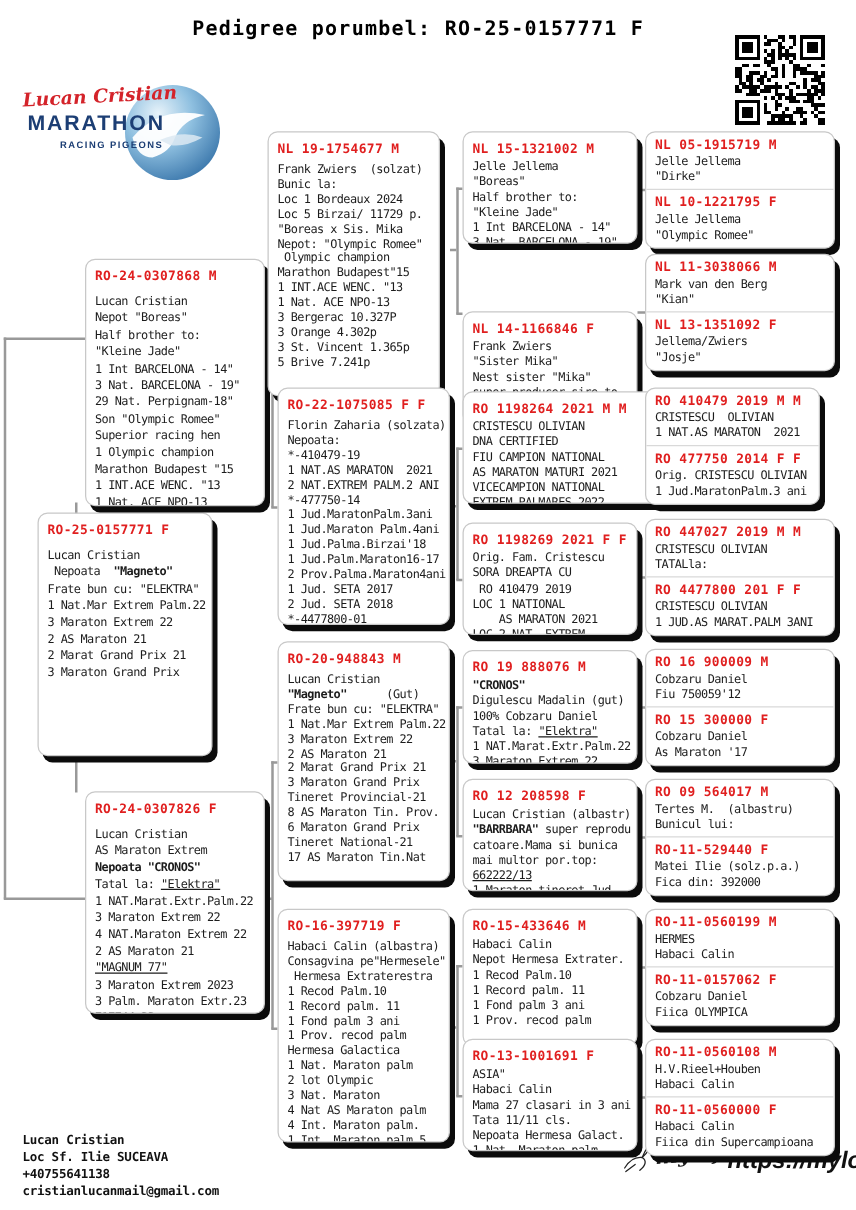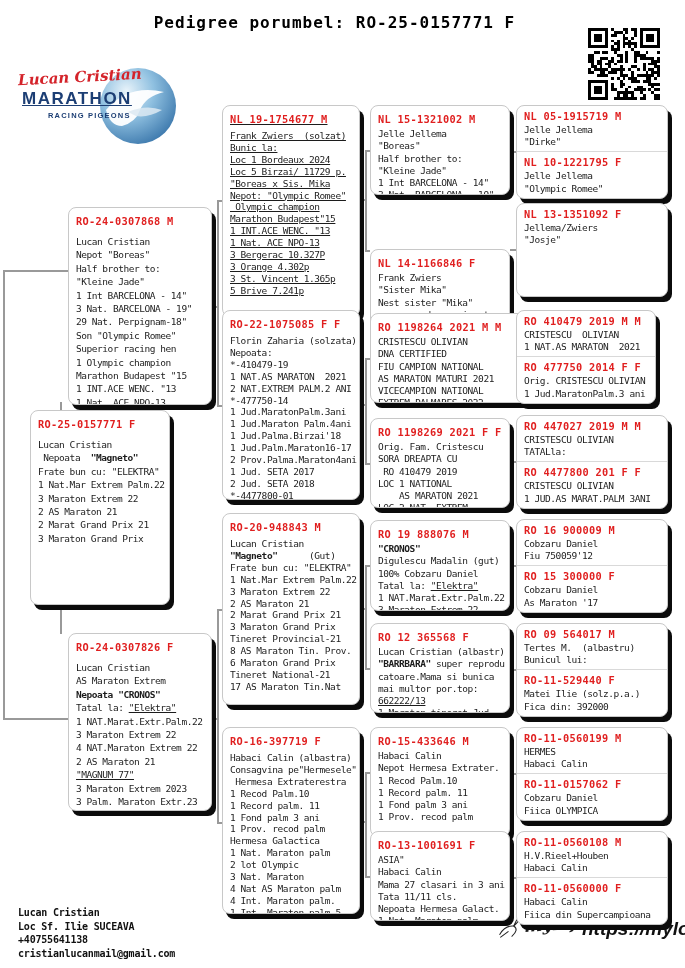--- a/index.html
+++ b/index.html
@@ -10,21 +10,21 @@
          font-weight:bold;font-size:16px;letter-spacing:1px;color:#000;}
   
   .logo{position:absolute;left:14px;top:64px;width:176px;height:92px;}
   .globe{position:absolute;left:84px;top:2px;}
   .logo-script{position:absolute;left:4px;top:4px;z-index:2;
                font-family:"DejaVu Serif","Liberation Serif",serif;
                font-style:italic;font-weight:bold;font-size:15px;color:#d4232a;
                transform:rotate(-3deg);white-space:nowrap;}
   .logo-main{position:absolute;left:8px;top:25px;z-index:2;
              font-family:"Liberation Sans","DejaVu Sans",sans-serif;
-             font-weight:bold;font-size:17px;letter-spacing:1.5px;color:#1c3e74;text-decoration:underline;}
+             font-weight:bold;font-size:17px;letter-spacing:1.5px;color:#1c3e74;}
   .logo-sub{position:absolute;left:34px;top:47px;z-index:2;
             font-family:"Liberation Sans","DejaVu Sans",sans-serif;
             font-weight:bold;font-size:7.5px;letter-spacing:1.2px;color:#1c3e74;}
   
   #qr{position:absolute;left:588px;top:28px;}
   
   #stage{position:absolute;left:0;top:0;width:685px;height:968px;}
   .pbox{position:absolute;box-sizing:border-box;background:#fff;
         border:1.5px solid #c8c8c8;border-radius:8px;
         box-shadow:4px 5px 0 0 #0b0b0b;overflow:hidden;z-index:2;
@@ -350,21 +350,21 @@
         <div class="bline"><span>Tatal la: </span><span class="u">"Elektra"</span></div>
         <div class="bline"><span>1 NAT.Marat.Extr.Palm.22</span></div>
         <div class="bline"><span>3 Maraton Extrem 22</span></div>
         <div class="bline"><span>4 NAT.Maraton Extrem 22</span></div>
         <div class="bline"><span>2 AS Maraton 21</span></div>
         <div class="bline"><span class="u">"MAGNUM 77"</span></div>
         <div class="bline"><span>3 Maraton Extrem 2023</span></div>
         <div class="bline"><span>3 Palm. Maraton Extr.23</span></div>
         <div class="bline"><span>717744-23</span></div>
       </div>
-      <div class="pbox c2" style="left: 222px; top: 105px; width: 138px; height: 212px; text-decoration: underline;">
+      <div class="pbox c2" style="left: 214px; top: 105px; width: 138px; height: 212px;">
         <div class="ring">NL 19-1754677 M</div>
         <div class="bline"><span>Frank Zwiers  (solzat)</span></div>
         <div class="bline"><span>Bunic la:</span></div>
         <div class="bline"><span>Loc 1 Bordeaux 2024</span></div>
         <div class="bline"><span>Loc 5 Birzai/ 11729 p.</span></div>
         <div class="bline"><span>"Boreas x Sis. Mika</span></div>
         <div class="bline"><span>Nepot: "Olympic Romee"</span></div>
         <div class="bline"><span> Olympic champion</span></div>
         <div class="bline"><span>Marathon Budapest"15</span></div>
         <div class="bline"><span>1 INT.ACE WENC. "13</span></div>
@@ -463,21 +463,21 @@
       <div class="pbox c3" style="left: 370px; top: 520px; width: 140px; height: 91px;">
         <div class="ring">RO 19 888076 M</div>
         <div class="bline"><span class="b">"CRONOS"</span></div>
         <div class="bline"><span>Digulescu Madalin (gut)</span></div>
         <div class="bline"><span>100% Cobzaru Daniel</span></div>
         <div class="bline"><span>Tatal la: </span><span class="u">"Elektra"</span></div>
         <div class="bline"><span>1 NAT.Marat.Extr.Palm.22</span></div>
         <div class="bline"><span>3 Maraton Extrem 22</span></div>
       </div>
       <div class="pbox c3" style="left: 370px; top: 623px; width: 140px; height: 90px;">
-        <div class="ring">RO 12 365568 F</div>
+        <div class="ring">RO 12 208598 F</div>
         <div class="bline"><span>Lucan Cristian (albastr)</span></div>
         <div class="bline"><span class="b">"BARRBARA"</span><span> super reprodu</span></div>
         <div class="bline"><span>catoare.Mama si bunica</span></div>
         <div class="bline"><span>mai multor por.top:</span></div>
         <div class="bline"><span class="u">662222/13</span></div>
         <div class="bline"><span>1 Maraton tineret Jud.</span></div>
       </div>
       <div class="pbox c3" style="left: 370px; top: 727px; width: 140px; height: 110px;">
         <div class="ring">RO-15-433646 M</div>
         <div class="bline"><span>Habaci Calin</span></div>
@@ -502,20 +502,25 @@
           <div class="bline"><span>Jelle Jellema</span></div>
           <div class="bline"><span>"Dirke"</span></div>
         </div>
         <div class="psec">
           <div class="ring">NL 10-1221795 F</div>
           <div class="bline"><span>Jelle Jellema</span></div>
           <div class="bline"><span>"Olympic Romee"</span></div>
         </div>
       </div>
       <div class="pbox pgroup" style="left: 516px; top: 203px; width: 152px; height: 94px;">
+        <div class="psec">
+          <div class="ring">NL 11-3038066 M</div>
+          <div class="bline"><span>Mark van den Berg</span></div>
+          <div class="bline"><span>"Kian"</span></div>
+        </div>
         <div class="psec">
           <div class="ring">NL 13-1351092 F</div>
           <div class="bline"><span>Jellema/Zwiers</span></div>
           <div class="bline"><span>"Josje"</span></div>
         </div>
       </div>
       <div class="pbox pgroup" style="left: 516px; top: 310px; width: 140px; height: 94px;">
         <div class="psec">
           <div class="ring">RO 410479 2019 M M</div>
           <div class="bline"><span>CRISTESCU  OLIVIAN</span></div>

